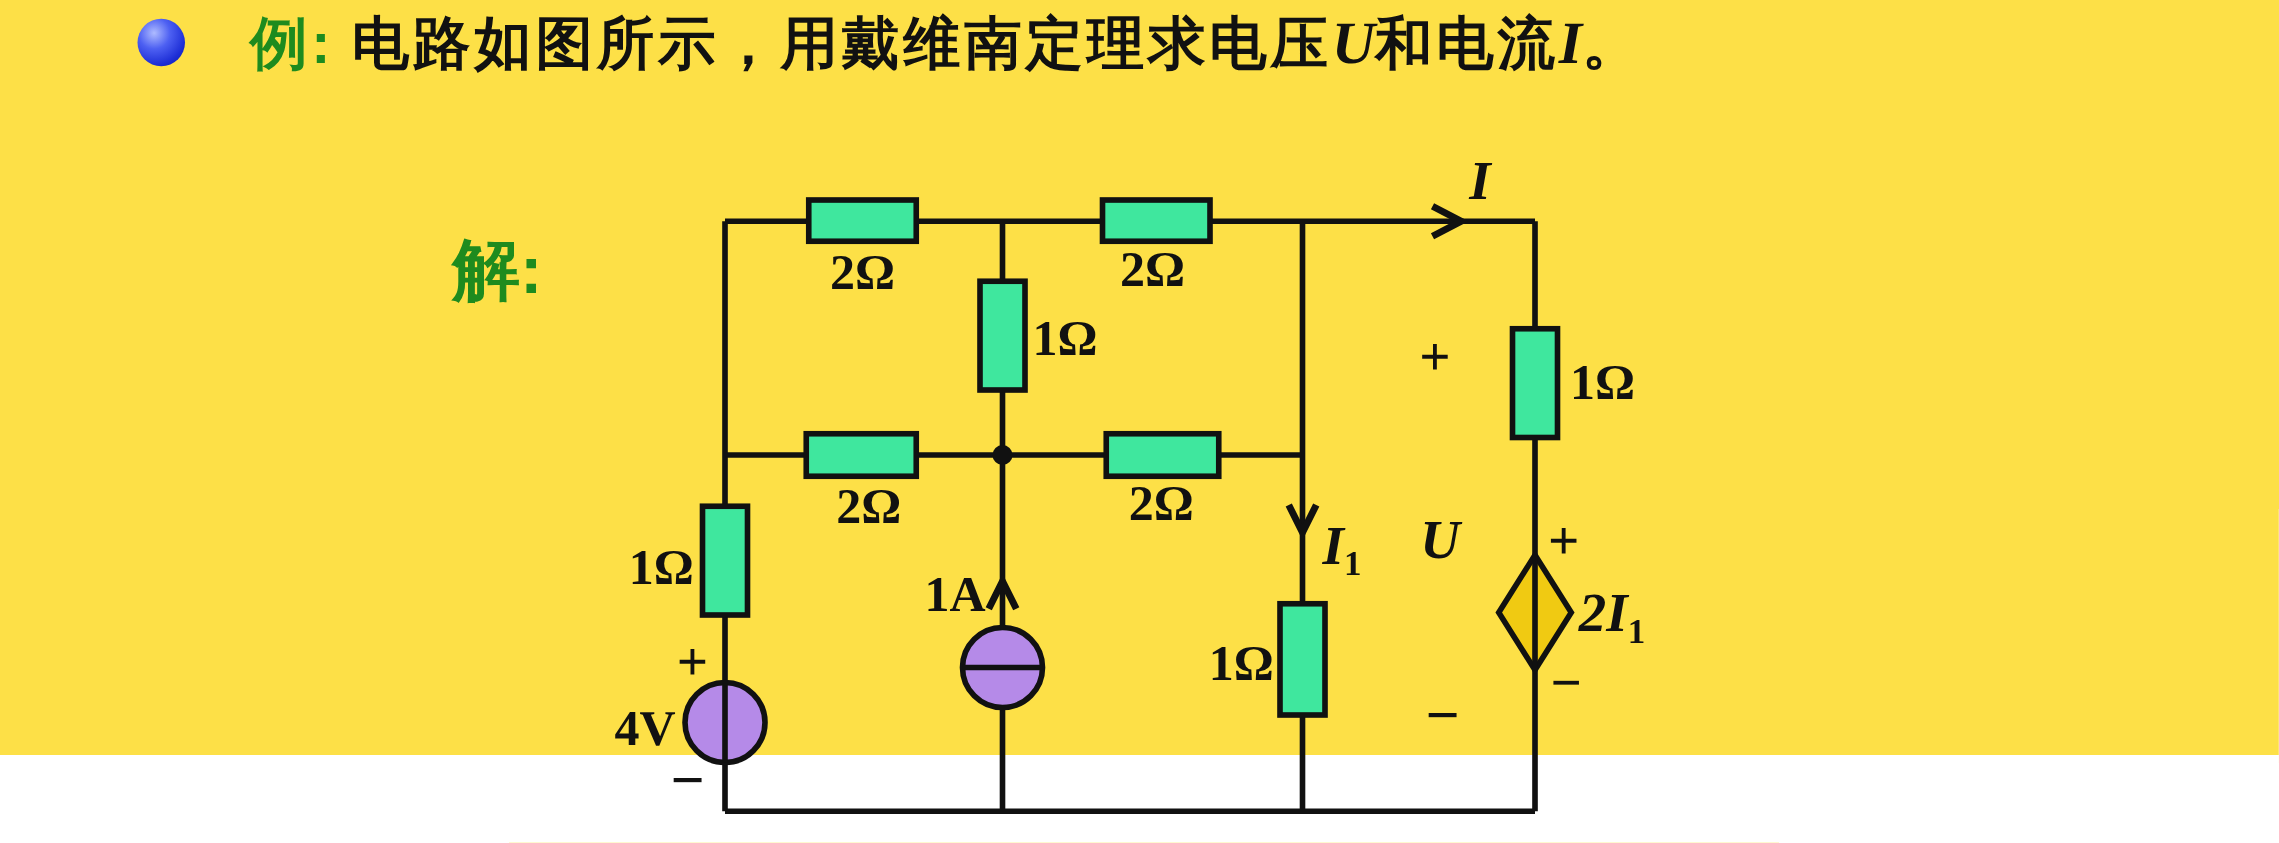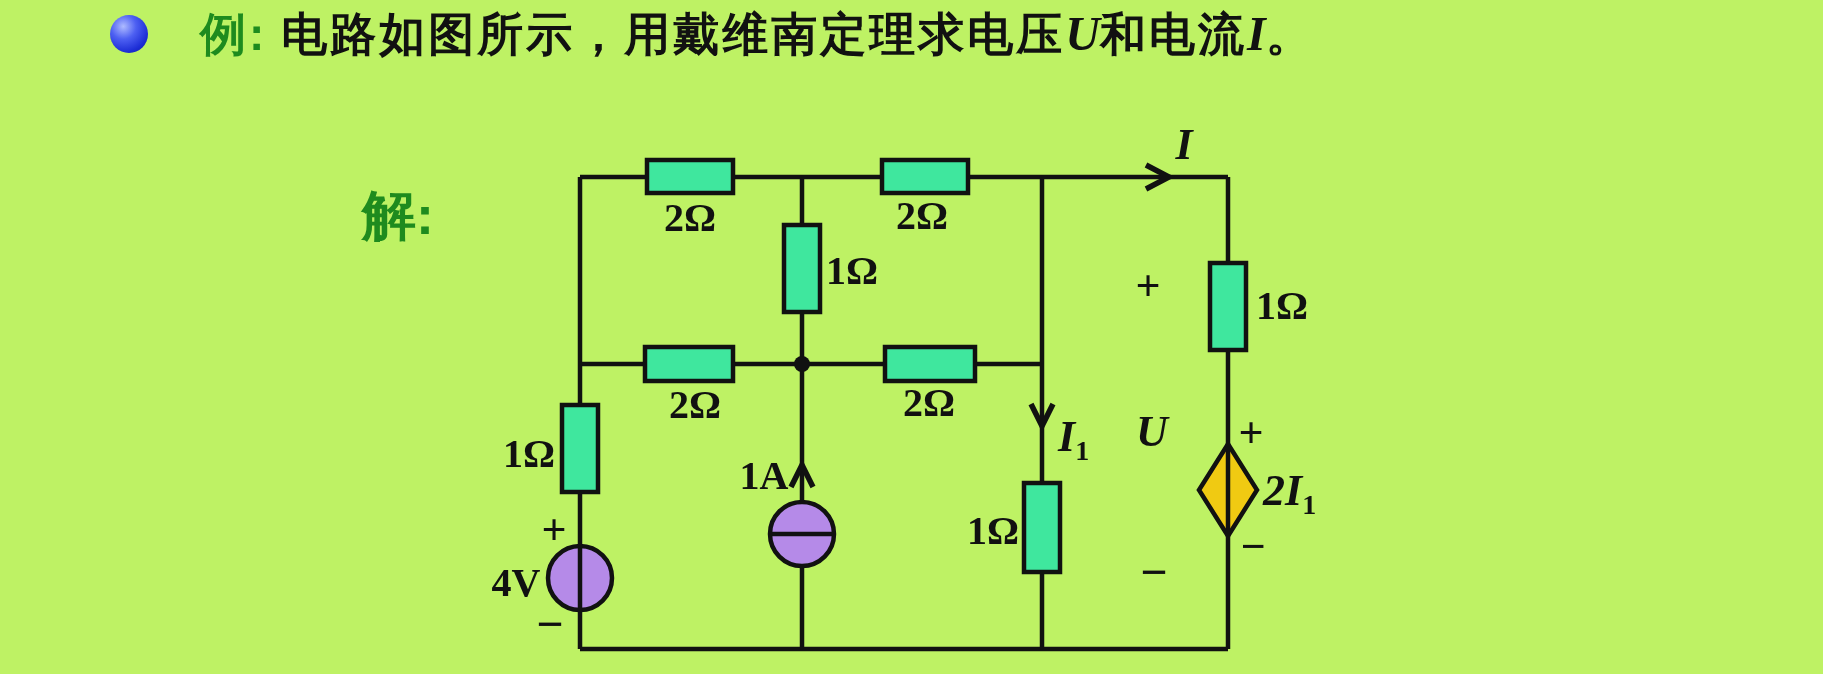--- a/index.html
+++ b/index.html
@@ -7,22 +7,22 @@
     padding: 0;
     width: 1823px;
     height: 674px;
     background: #ffffff;
     overflow: hidden;
     font-family: "Liberation Sans", sans-serif;
   }
   .stage {
     position: absolute;
     left: 0; top: 0;
-    width: 1823px; height: 674px;
-    background: #bef264;
+    width: 1823px; height: 604px;
+    background: #fde047;
   }
   
   .bullet {
     position: absolute;
     left: 110px; top: 15px;
     width: 38px; height: 38px;
     border-radius: 50%;
     background: radial-gradient(circle at 35% 30%, #aebbff 0%, #4d60f2 35%, #1d2ed6 70%, #0a14a0 100%);
   }
   .title-line {

